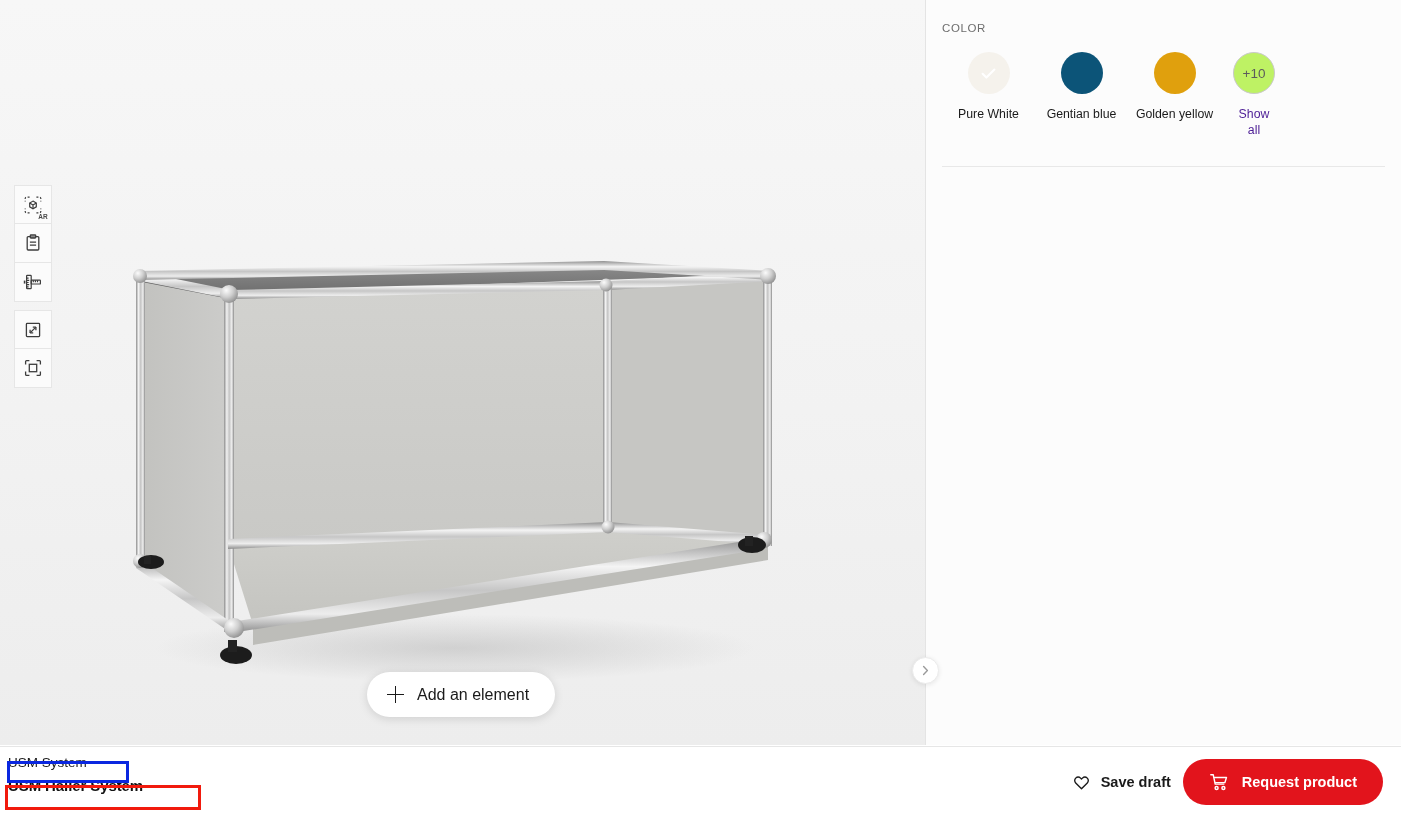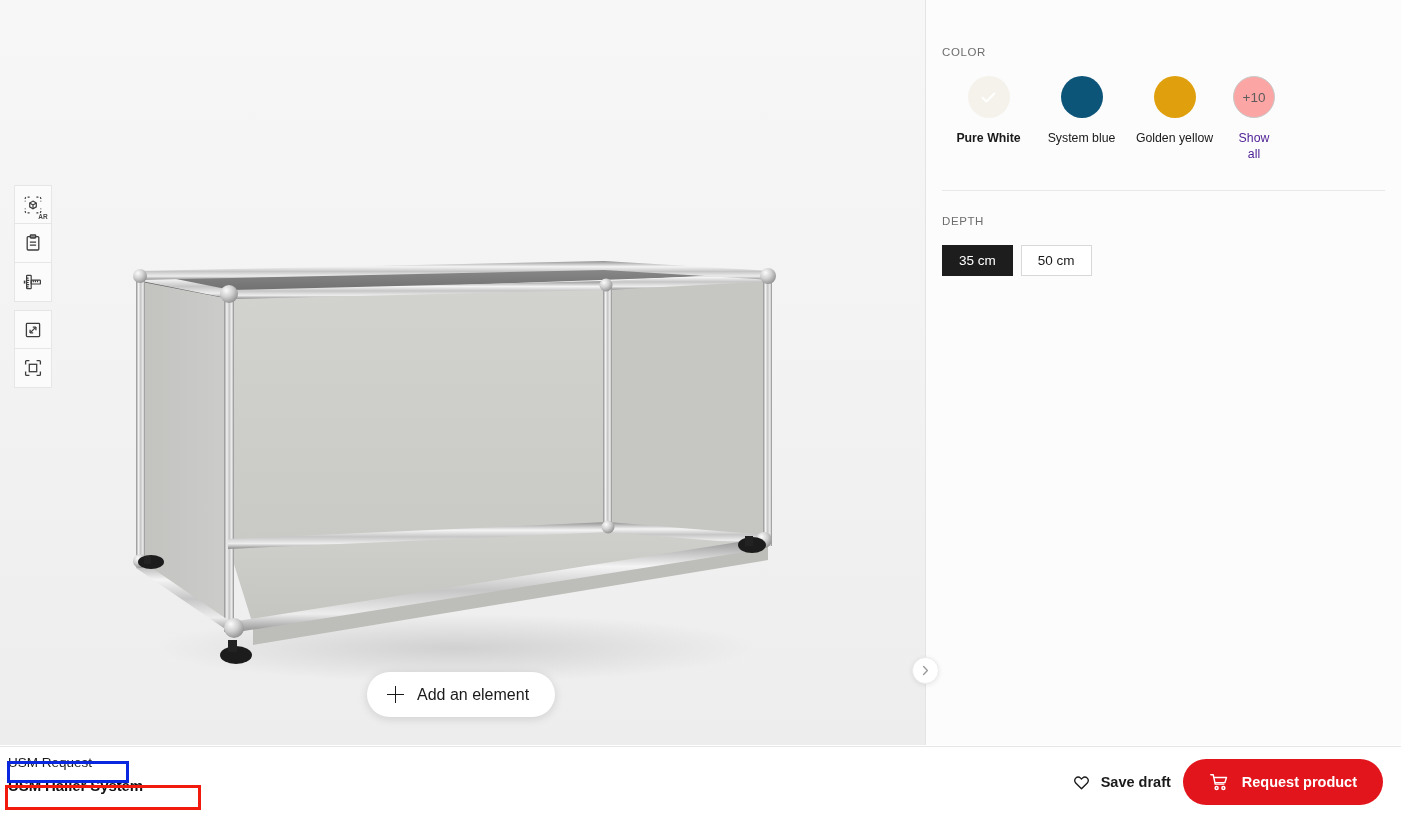--- a/index.html
+++ b/index.html
@@ -113,21 +113,21 @@
 
   
   .panel {
     position: absolute;
     left: 926px; top: 0;
     width: 475px; height: 745px;
     background: #fcfcfc;
     padding: 22px 16px 0 16px;
     overflow: hidden;
   }
-  .section { padding: 0 0 0 0; margin-top: 24px; }
+  .section { padding: 0 0 0 0; }
   .section-title {
     font-size: 11.5px;
     letter-spacing: .6px;
     color: #6d6d6d;
     text-transform: uppercase;
     margin-bottom: 18px;
   }
   .hr {
     height: 1px;
     background: #e8e8e8;
@@ -141,33 +141,33 @@
     display: flex; flex-direction: column; align-items: center;
     cursor: pointer;
   }
   .dot {
     width: 42px; height: 42px;
     border-radius: 50%;
     display: flex; align-items: center; justify-content: center;
     flex: none;
   }
   .dot.outline {
-    background: #fca5a5;
+    background: #bef264;
     border: 1px solid #c9c9c9;
     color: #5c5c5c;
     font-size: 13.5px;
   }
   .swatch-label {
     margin-top: 13px;
     font-size: 12.3px;
     color: #1a1a1a;
     text-align: center;
     line-height: 1.28;
   }
-  .swatch.selected .swatch-label { font-weight: 700; }
+  .swatch.selected .swatch-label { font-weight: 400; }
   .swatch-label.muted { color: #4c1d95; }
 
   
   .chips { display: flex; gap: 8px; }
   .chip {
     height: 31px;
     min-width: 70px;
     padding: 0 16px;
     border: 1px solid #d8d8d8;
     background: #ffffff;
@@ -437,50 +437,43 @@
             <svg width="21" height="21" viewBox="0 0 21 21" fill="none" stroke="#ffffff" stroke-width="2.1" stroke-linecap="round" stroke-linejoin="round">
               <path d="M4.6 10.8 8.4 14.6 16.4 6.6"></path>
             </svg>
           </span>
           <span class="swatch-label">Pure White</span>
         </div>
 
 
         <div class="swatch">
           <span class="dot" style="background:#0C5478"></span>
-          <span class="swatch-label">System blue</span>
+          <span class="swatch-label">Gentian blue</span>
         </div>
 
         <div class="swatch">
           <span class="dot" style="background:#E0A00D"></span>
           <span class="swatch-label">Golden yellow</span>
         </div>
 
         <div class="swatch" style="width:66px">
           <span class="dot outline">+10</span>
           <span class="swatch-label muted"><span>Show</span><br><span>all</span></span>
         </div>
       </div>
     </div>
 
     <div class="hr"></div>
 
-    <div class="section">
-      <div class="section-title">DEPTH</div>
-      <div class="chips">
-        <button class="chip active">35 cm</button>
-        <button class="chip">50 cm</button>
-      </div>
-    </div>
   </div>
 
   <div class="bottombar">
 
     <div class="product-meta">
-      <div><span class="meta-eyebrow">USM Request</span></div>
+      <div><span class="meta-eyebrow">USM System</span></div>
       <div><span class="meta-title">USM Haller System</span></div>
     </div>
 
     <div class="bottom-actions">
       <div class="save-draft">
         <svg width="19" height="19" viewBox="0 0 20 20" fill="none" stroke="#1a1a1a" stroke-width="1.45" stroke-linejoin="round">
           <path d="M10 16.6 3.9 10.5a3.6 3.6 0 0 1 5.1-5.1l1 1 1-1a3.6 3.6 0 1 1 5.1 5.1z"></path>
         </svg>
         <span>Save draft</span>
       </div>

